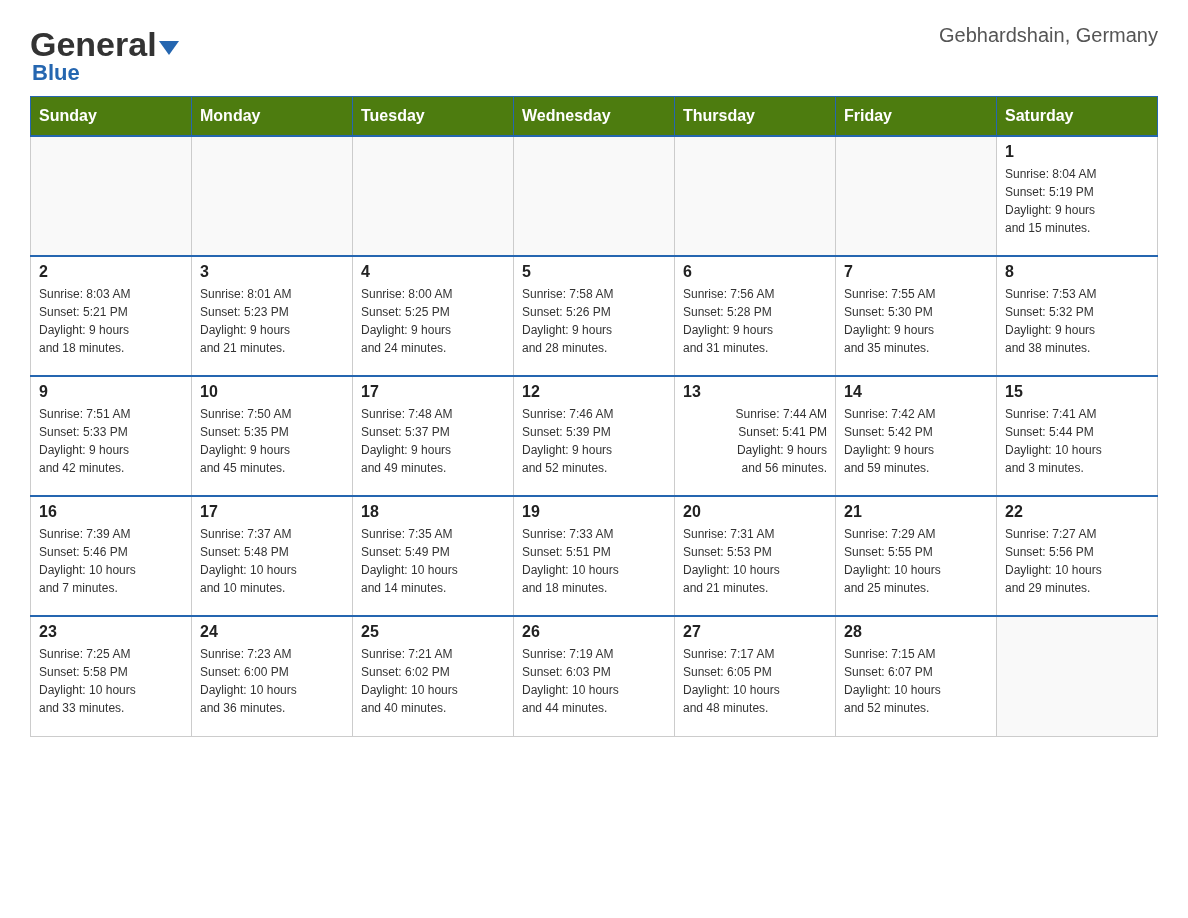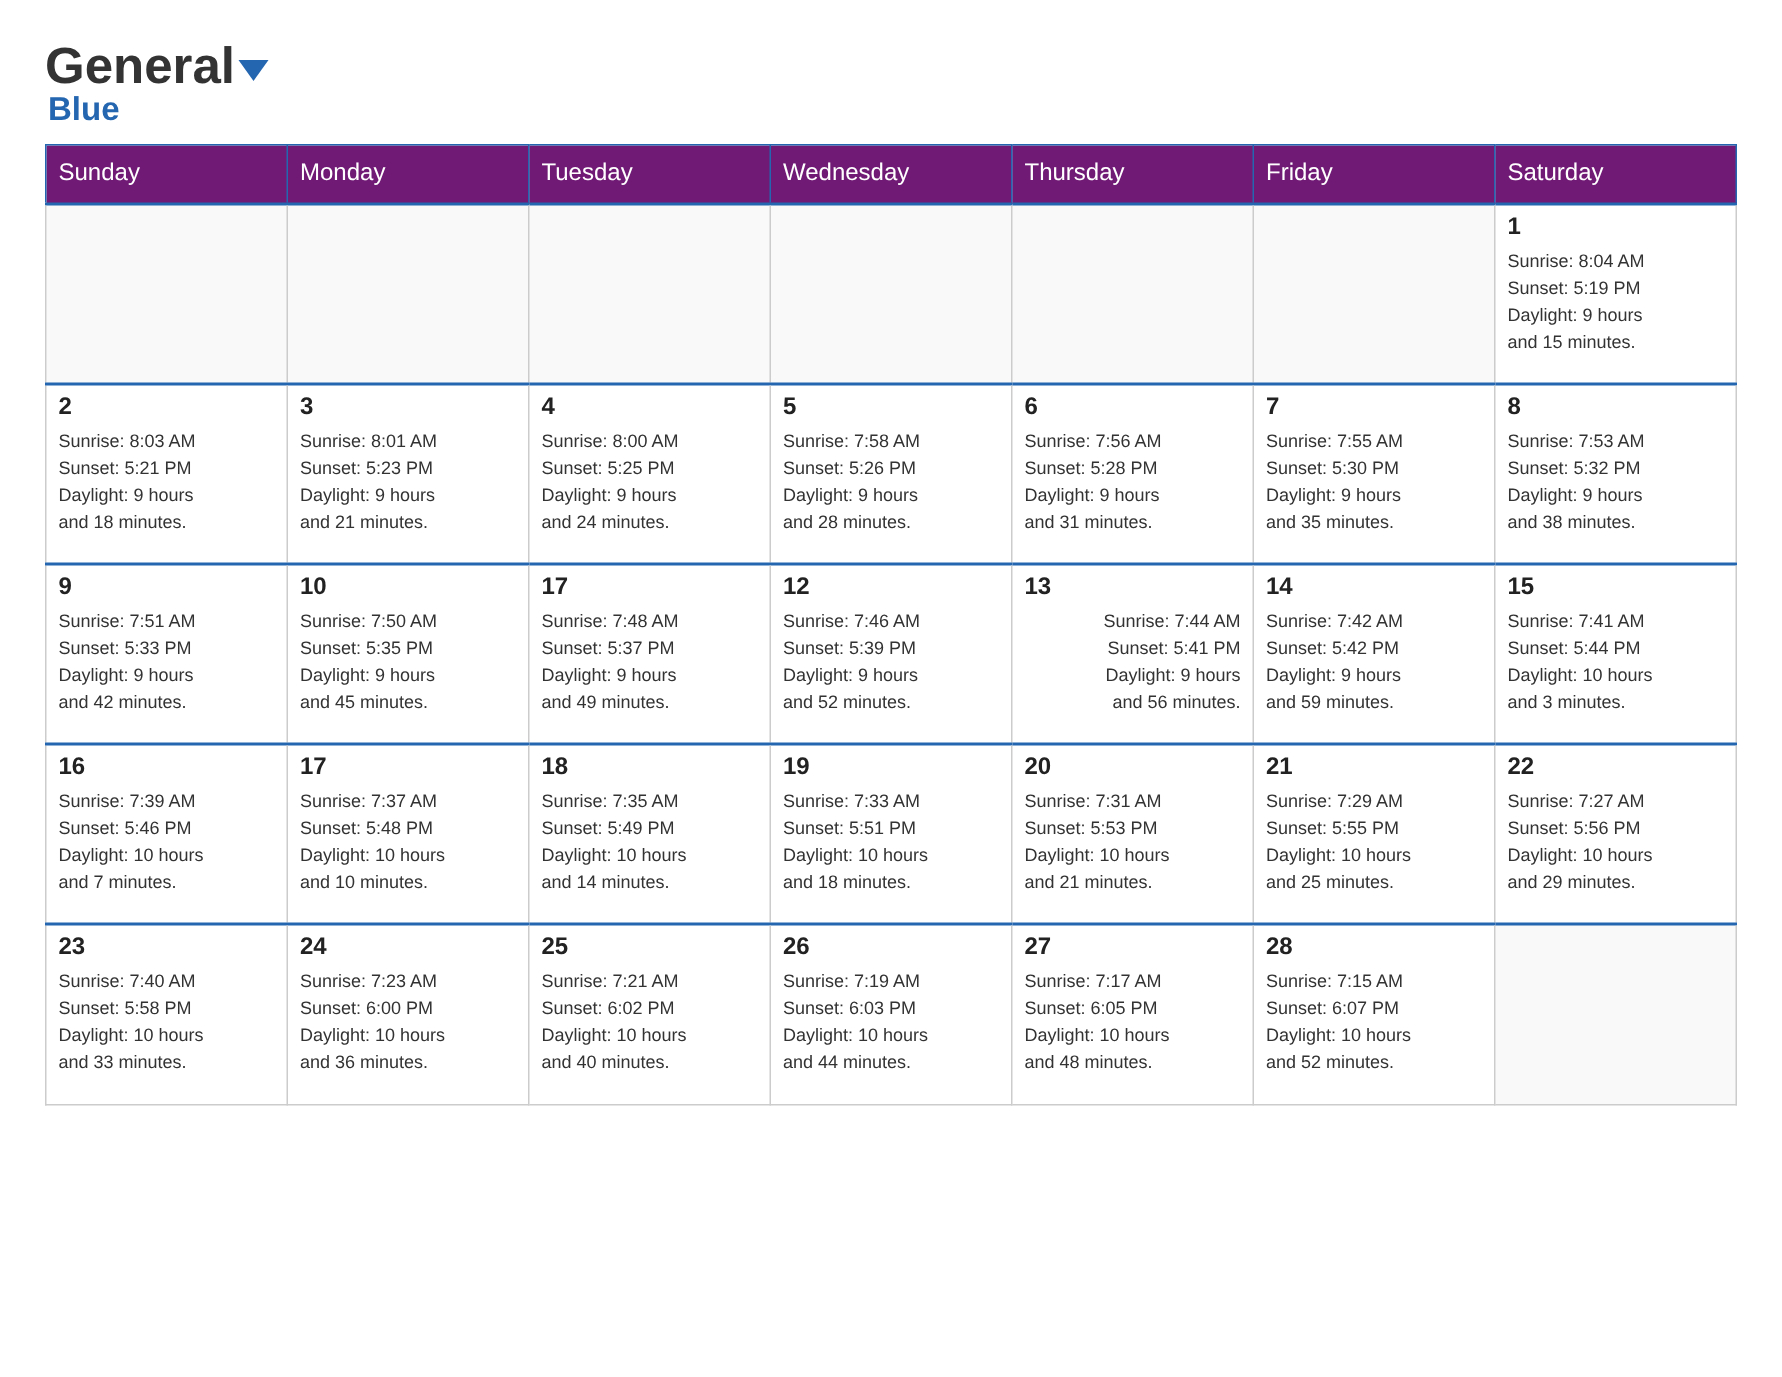--- a/index.html
+++ b/index.html
@@ -59,26 +59,26 @@
       font-size: 20px;
       color: #555;
       margin-top: 4px;
     }
     .calendar {
       width: 100%;
       border-collapse: collapse;
       margin-top: 10px;
     }
     .calendar th {
-      background: #701a75;
+      background: #4d7c0f;
       color: #fff;
       padding: 10px 8px;
       text-align: left;
       font-size: 16px;
-      font-weight: normal;
+      font-weight: bold;
       border: 1px solid #2566b0;
     }
     .calendar td {
       border: 1px solid #ccc;
       vertical-align: top;
       padding: 6px 8px;
       width: 14.28%;
       min-height: 120px;
       height: 120px;
     }
@@ -105,20 +105,21 @@
 <body>
 
 <div class="header">
   <div class="logo">
     <div>
       <span class="logo-text">General</span><span class="logo-triangle"></span>
     </div>
     <div class="logo-blue">Blue</div>
   </div>
   <div class="title-section">
+    <div class="location">Gebhardshain, Germany</div>
   </div>
 </div>
 
 <table class="calendar">
   <thead>
     <tr>
     <th>Sunday</th>
         <th>Monday</th>
         <th>Tuesday</th>
         <th>Wednesday</th>
@@ -292,21 +293,21 @@
           <span class="day-number">22</span>
           <div class="day-info" style="white-space: pre-line;">Sunrise: 7:27 AM
 Sunset: 5:56 PM
 Daylight: 10 hours
 and 29 minutes.</div>
         </td>
       </tr>
       <tr class="week-row">
         <td>
           <span class="day-number">23</span>
-          <div class="day-info" style="white-space: pre-line;">Sunrise: 7:40 AM
+          <div class="day-info" style="white-space: pre-line;">Sunrise: 7:25 AM
 Sunset: 5:58 PM
 Daylight: 10 hours
 and 33 minutes.</div>
         </td>
         <td>
           <span class="day-number">24</span>
           <div class="day-info" style="white-space: pre-line;">Sunrise: 7:23 AM
 Sunset: 6:00 PM
 Daylight: 10 hours
 and 36 minutes.</div>

